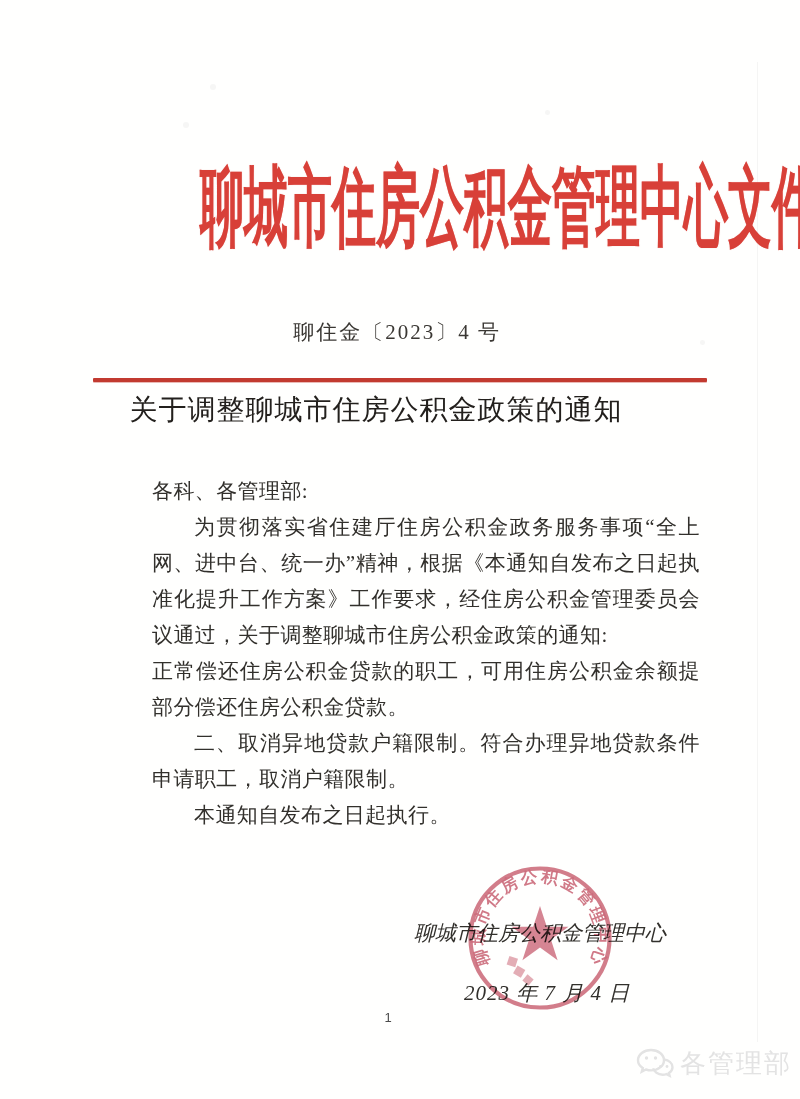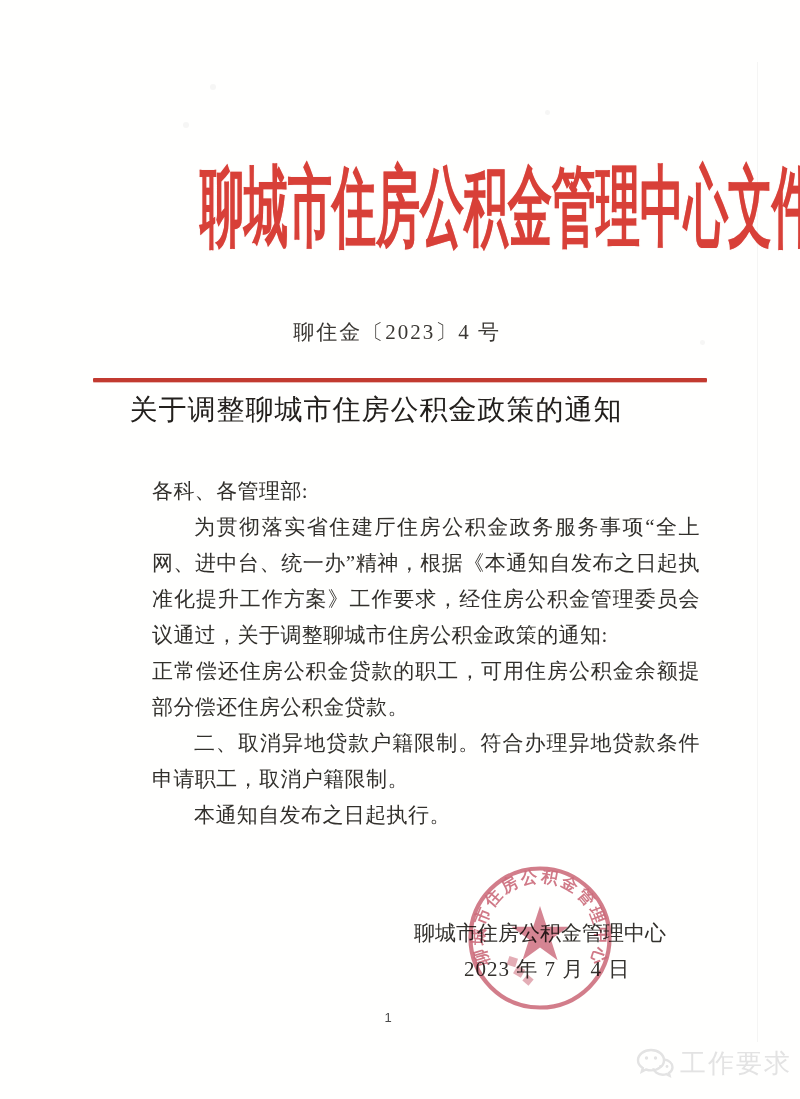--- a/index.html
+++ b/index.html
@@ -92,22 +92,22 @@
   }
 
   .signature-block {
     position: absolute;
     top: 915px; left: 402px;
     width: 276px;
     text-align: center;
     font-size: 21px;
     color: #32302c;
   }
-  .signature-block .sig-line { height: 36px; line-height: 36px; white-space: nowrap; }
-  .signature-block .sig-date { letter-spacing: 1px; padding-left: 14px; }
+  .signature-block .sig-line { height: 36px; line-height: 36px; white-space: nowrap; font-style: italic; }
+  .signature-block .sig-date { letter-spacing: 1px; padding-left: 14px; margin-top: 24px; }
 
   .seal {
     position: absolute;
     left: 466px; top: 863px;
     width: 148px; height: 150px;
     mix-blend-mode: multiply;
     opacity: 0.92;
   }
 
   .page-number {
@@ -207,16 +207,16 @@
         <path d="M16,3 C8.8,3 3,7.6 3,13.2 C3,16.4 4.9,19.2 7.8,21 L6.8,24.6 L10.9,22.5 C12.5,23 14.2,23.4 16,23.4 C23.2,23.4 29,18.8 29,13.2 C29,7.6 23.2,3 16,3 Z"></path>
         <path d="M29,12.5 C33.9,13.3 37.5,16.4 37.5,20.2 C37.5,22.5 36.1,24.6 33.9,26 L34.6,28.7 L31.5,27.1 C30.3,27.5 29,27.7 27.6,27.7 C22.9,27.7 19,24.9 18.2,21.3"></path>
       </g>
       <g fill="#e3e3e3">
         <circle cx="11.5" cy="11" r="1.7"></circle>
         <circle cx="20.5" cy="11" r="1.7"></circle>
         <circle cx="25.5" cy="19.5" r="1.4"></circle>
         <circle cx="32" cy="19.5" r="1.4"></circle>
       </g>
     </svg>
-    <span class="wm-text">工作要求</span>
+    <span class="wm-text">各管理部</span>
   </div>
 
 </div>
 
 </body></html>

